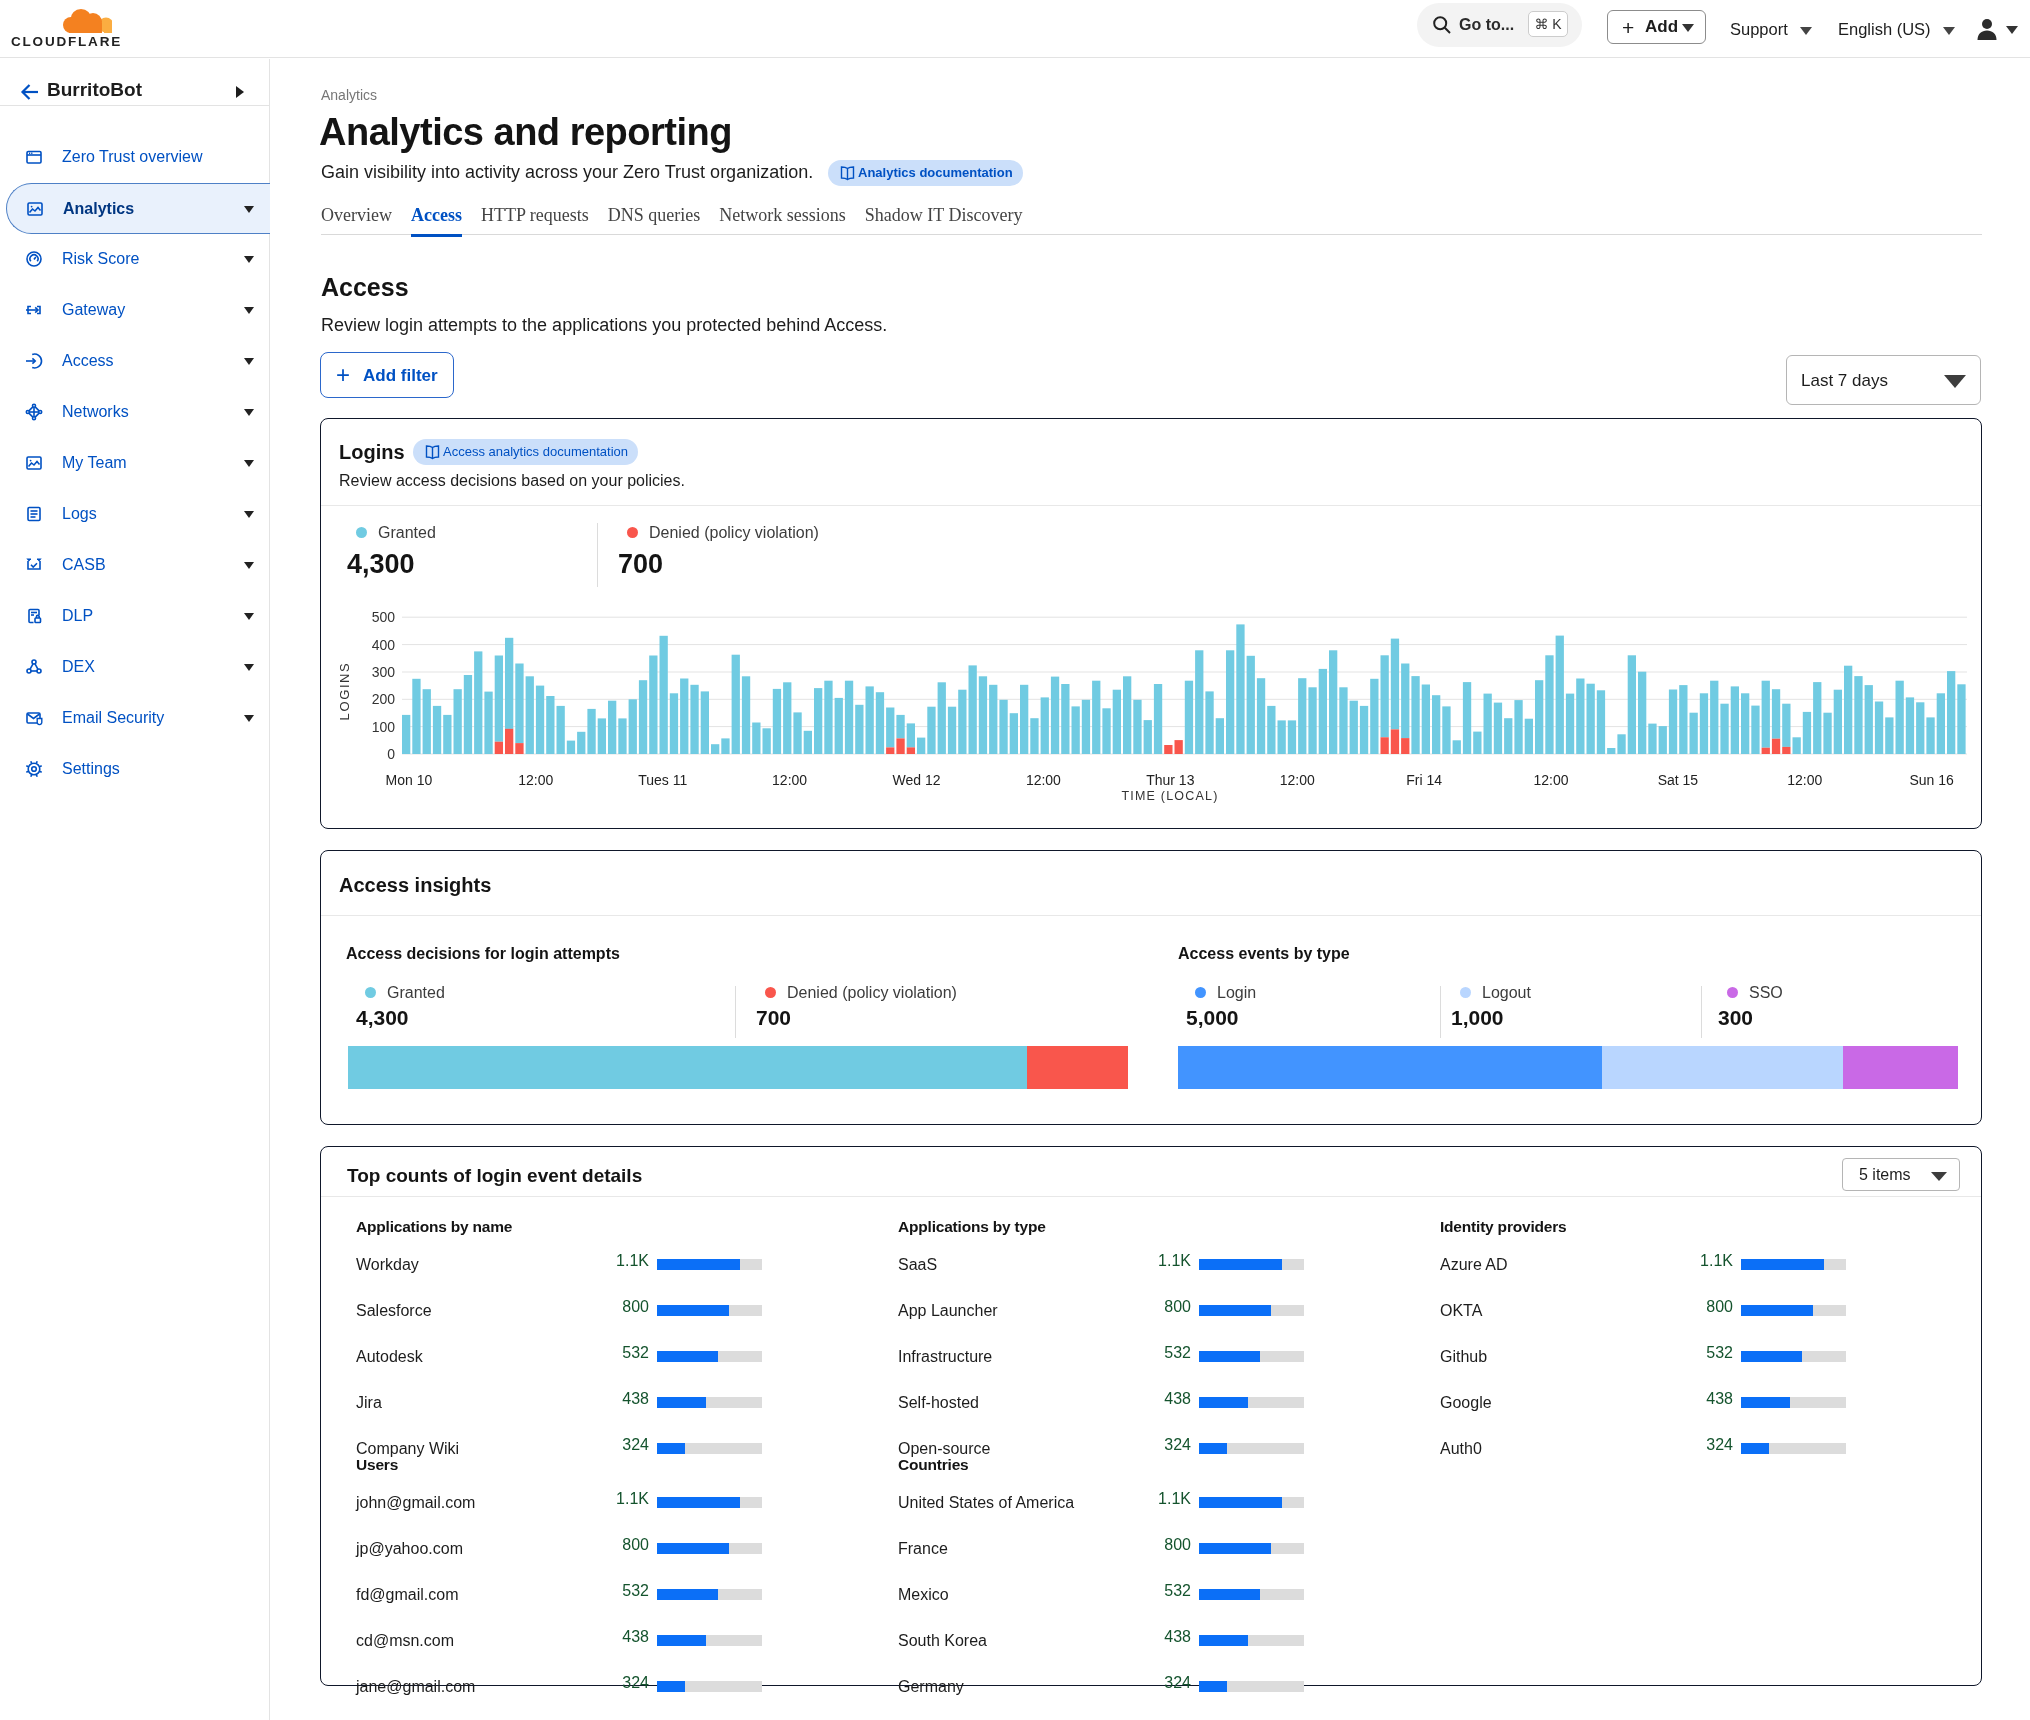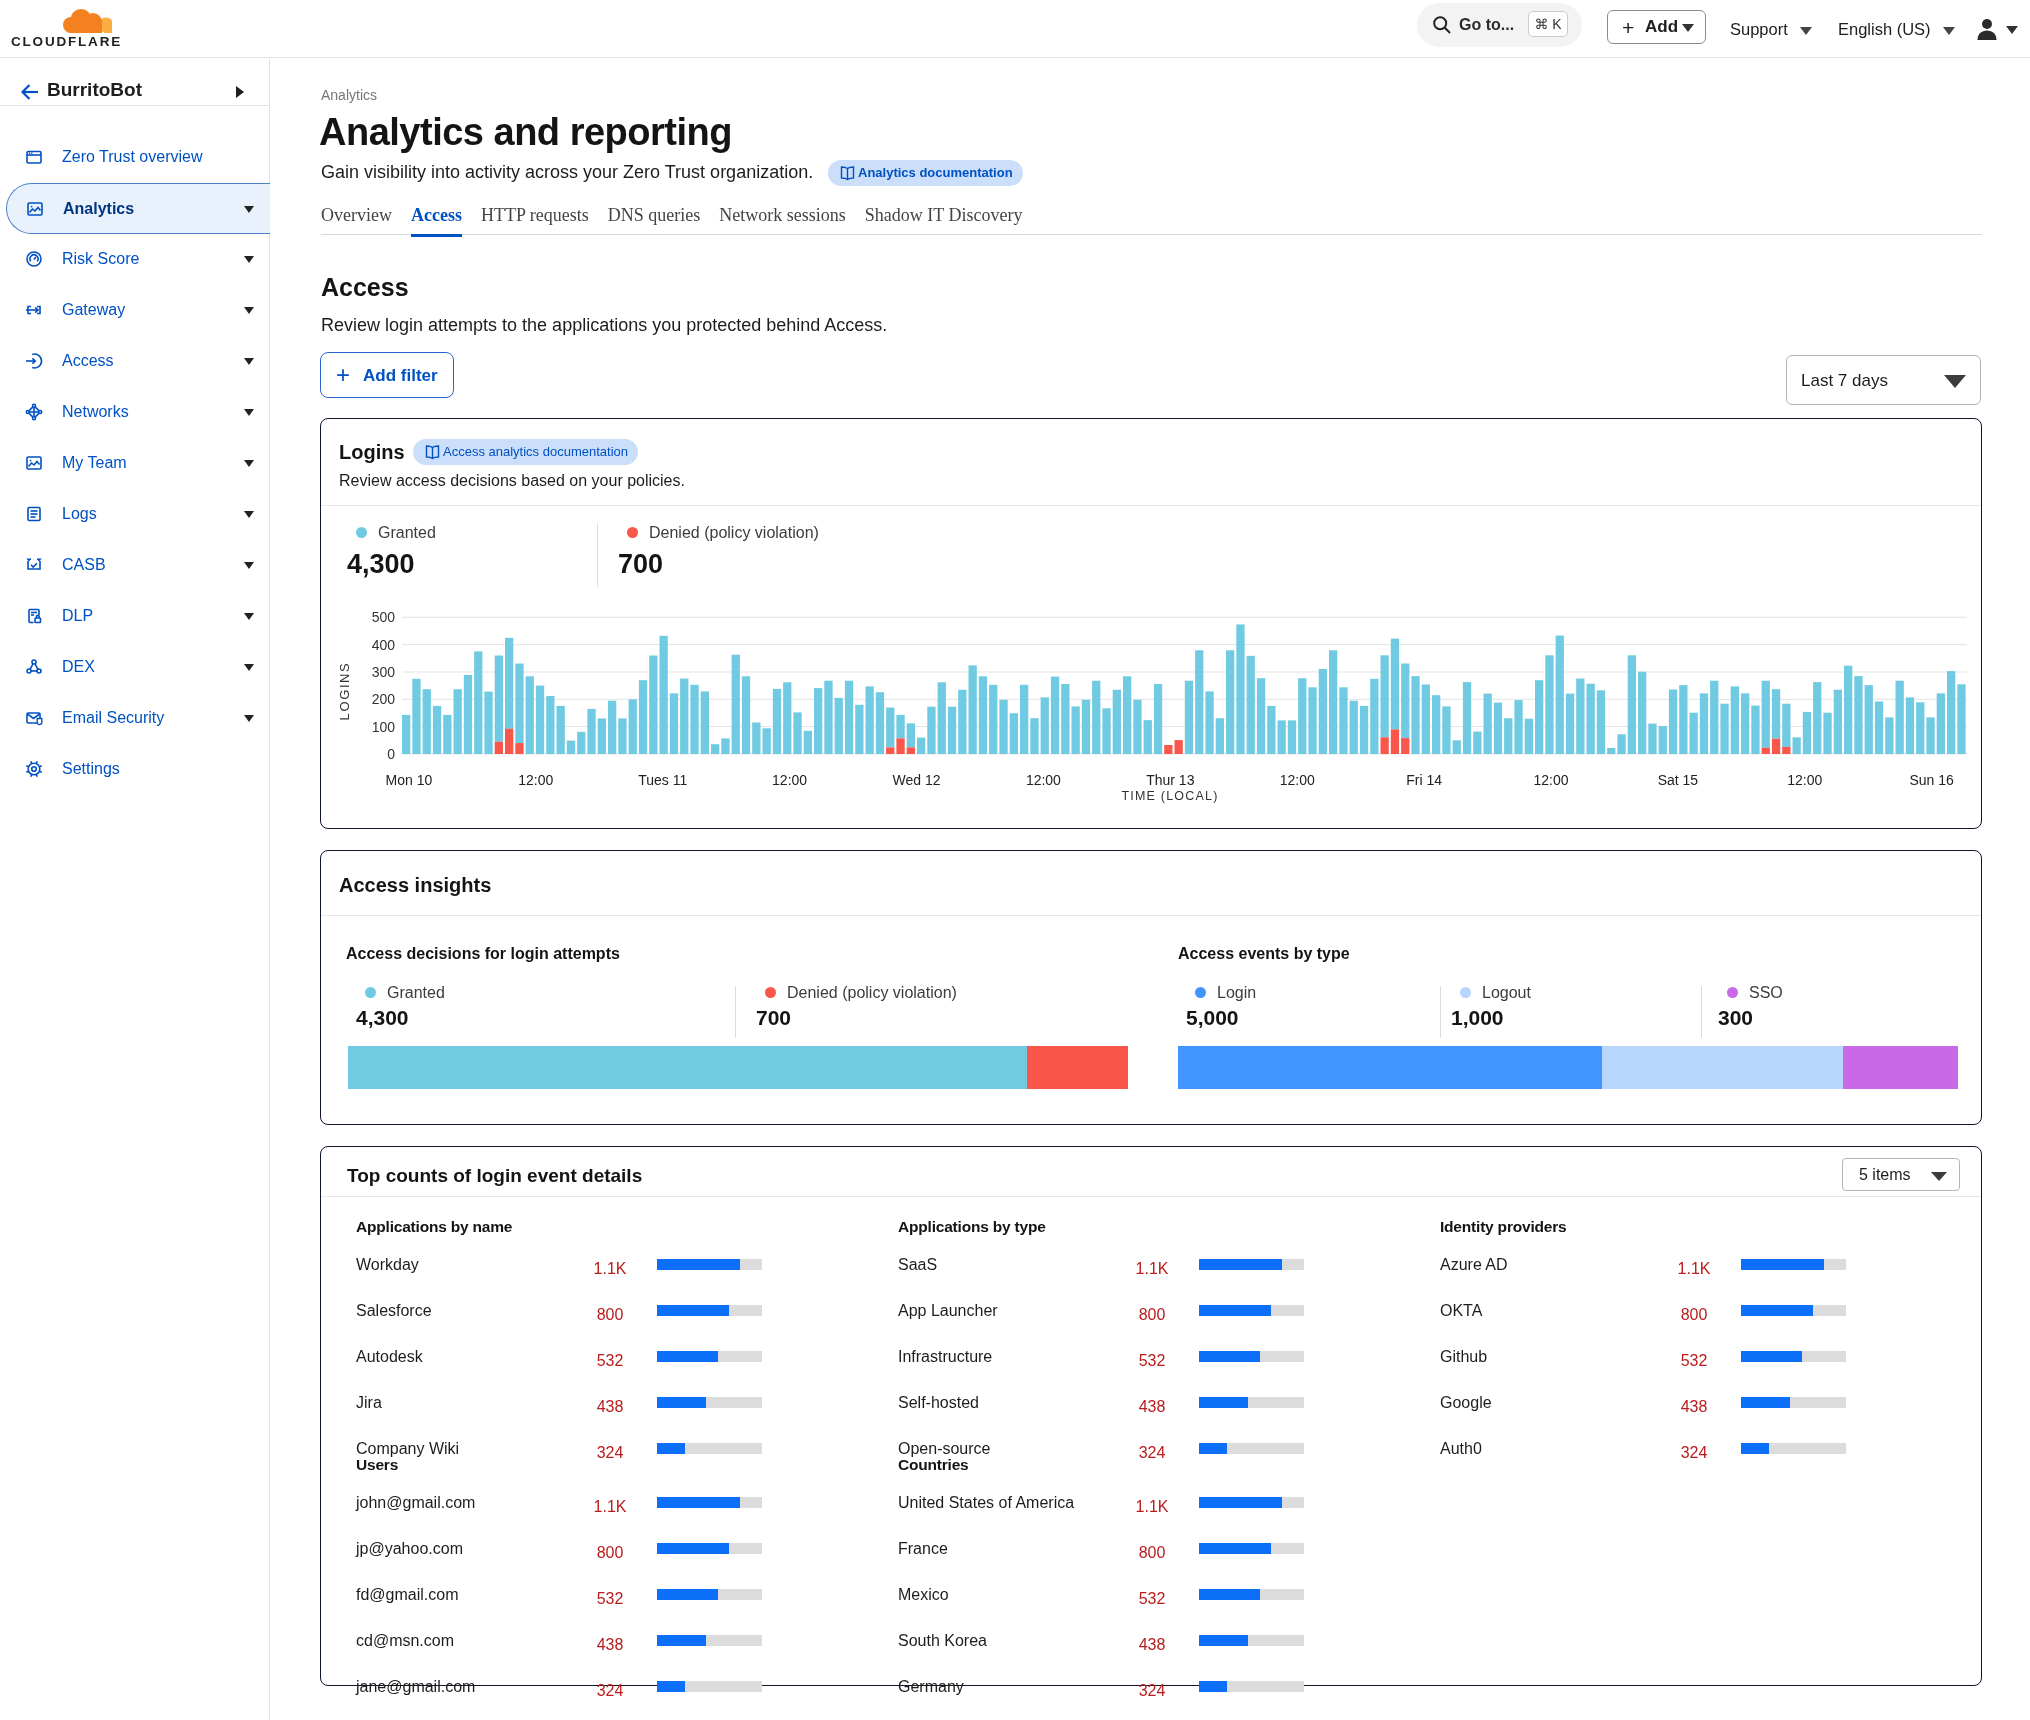--- a/index.html
+++ b/index.html
@@ -84,21 +84,21 @@
 .ct3 { position:absolute; left:26px; top:18px; font-size:19px; font-weight:bold; color:#141414; }
 .select5 { position:absolute; right:21px; top:11px; width:118px; height:33px; border:1px solid #b5b5b5; border-radius:4px; }
 .select5 .lbl { position:absolute; left:16px; top:7px; font-size:16px; color:#1d1d1d; }
 .select5 .car { position:absolute; right:12px; top:13px; width:0; height:0; border-left:8px solid transparent; border-right:8px solid transparent; border-top:9px solid #3d3d3d; }
 .cdiv3 { position:absolute; left:0; top:49px; width:1660px; border-top:1px solid #e8e8e8; }
 .ttable { position:absolute; width:494px; }
 .ttitle { font-size:15.5px; font-weight:bold; color:#141414; letter-spacing:-0.2px; }
 .trow { position:relative; height:33.9px; margin-top:12px; }
 .trow:first-of-type { margin-top:11px; }
 .tname { position:absolute; left:0; top:8px; font-size:16px; color:#1d1d1d; }
-.tval { position:absolute; left:215px; width:78px; top:12px; text-align:center; font-size:16px; color:#b91c1c; }
+.tval { position:absolute; left:215px; width:78px; top:4px; text-align:right; font-size:16px; color:#14532d; }
 .tbar { position:absolute; left:301px; top:11px; width:105px; height:11px; background:#dcdcdc; }
 .tfill { position:absolute; left:0; top:0; height:11px; background:#0b6ff7; }
 </style>
 </head>
 <body>
 <div class="hdr">
   <div class="logo">
     <svg width="101" height="46" viewBox="0 0 101 46">
       <defs>
           <clipPath id="cb">

